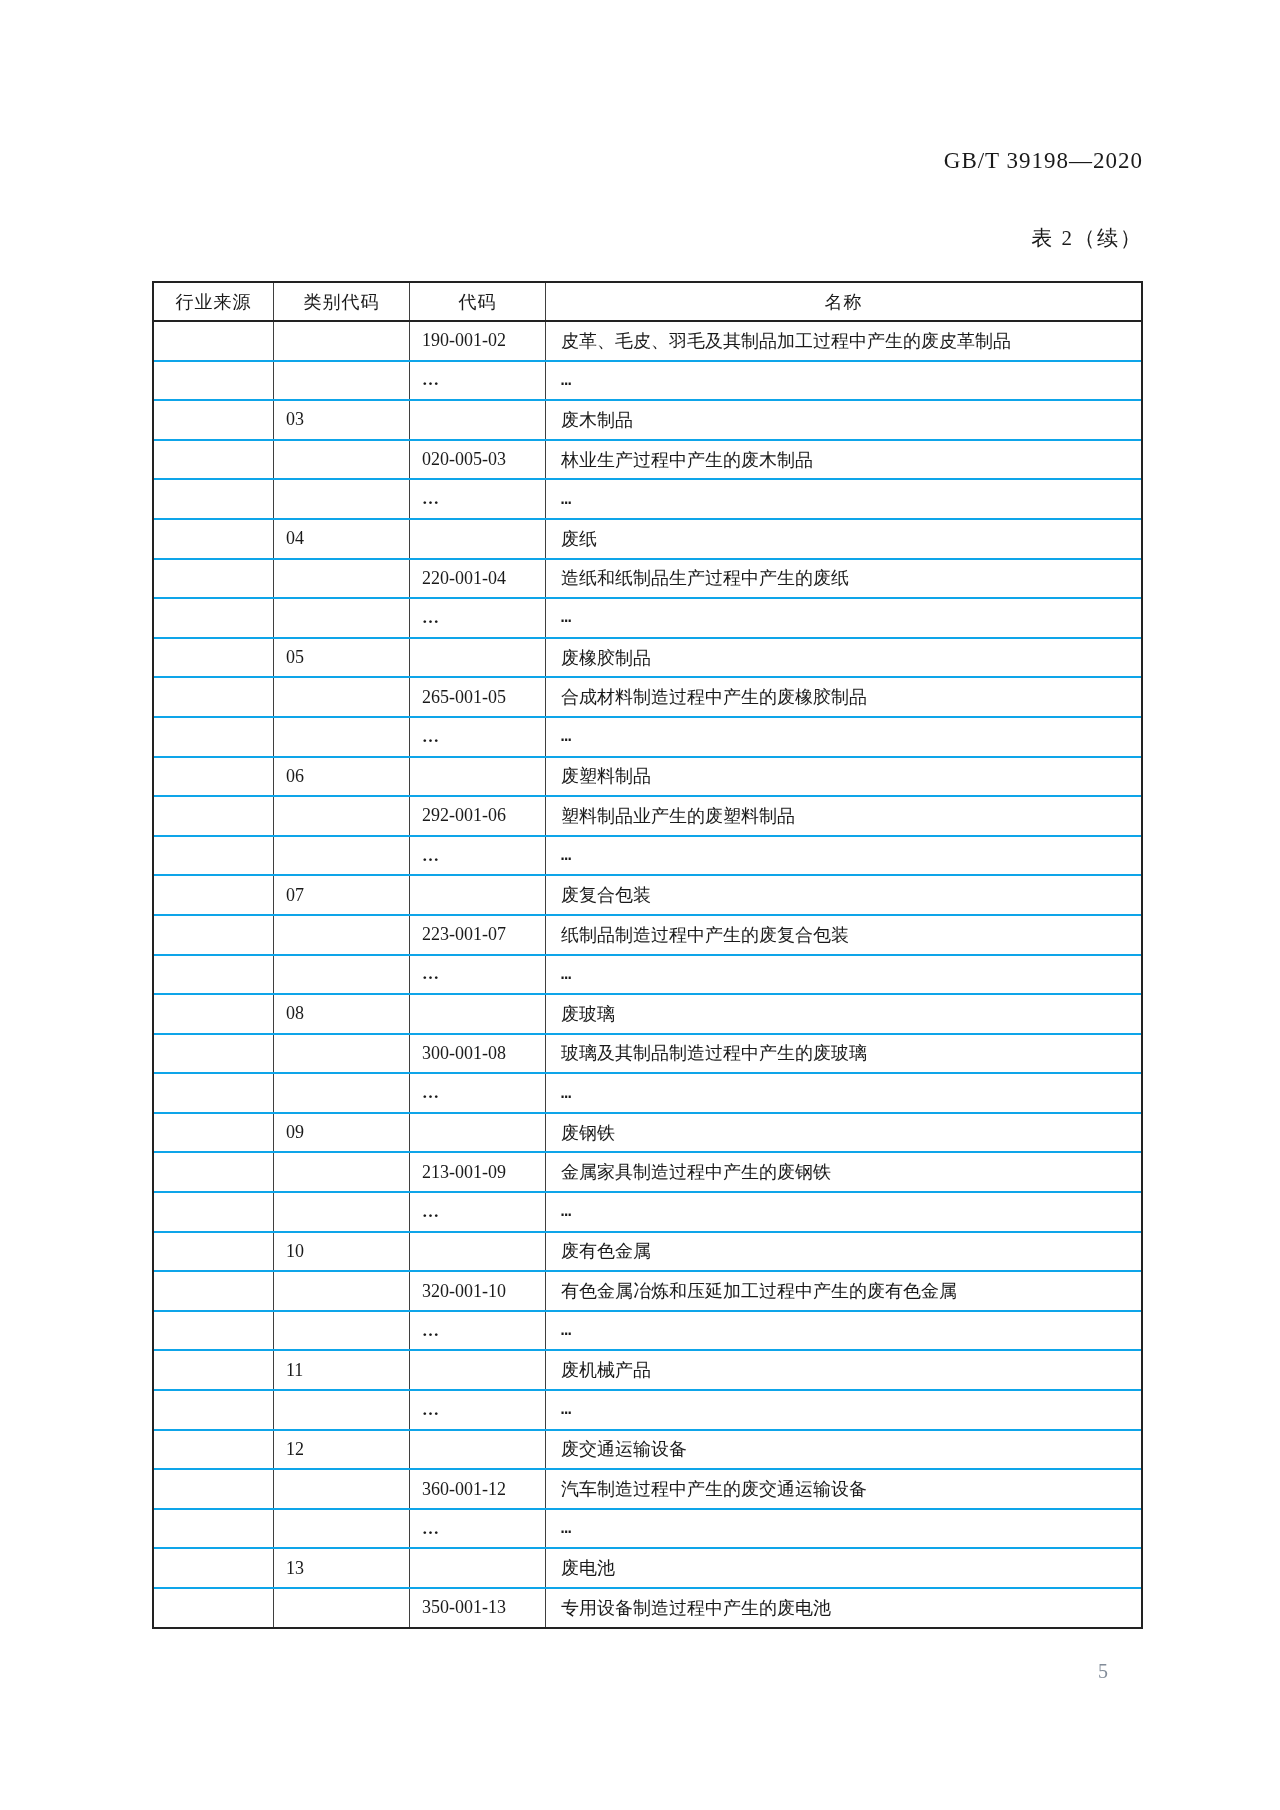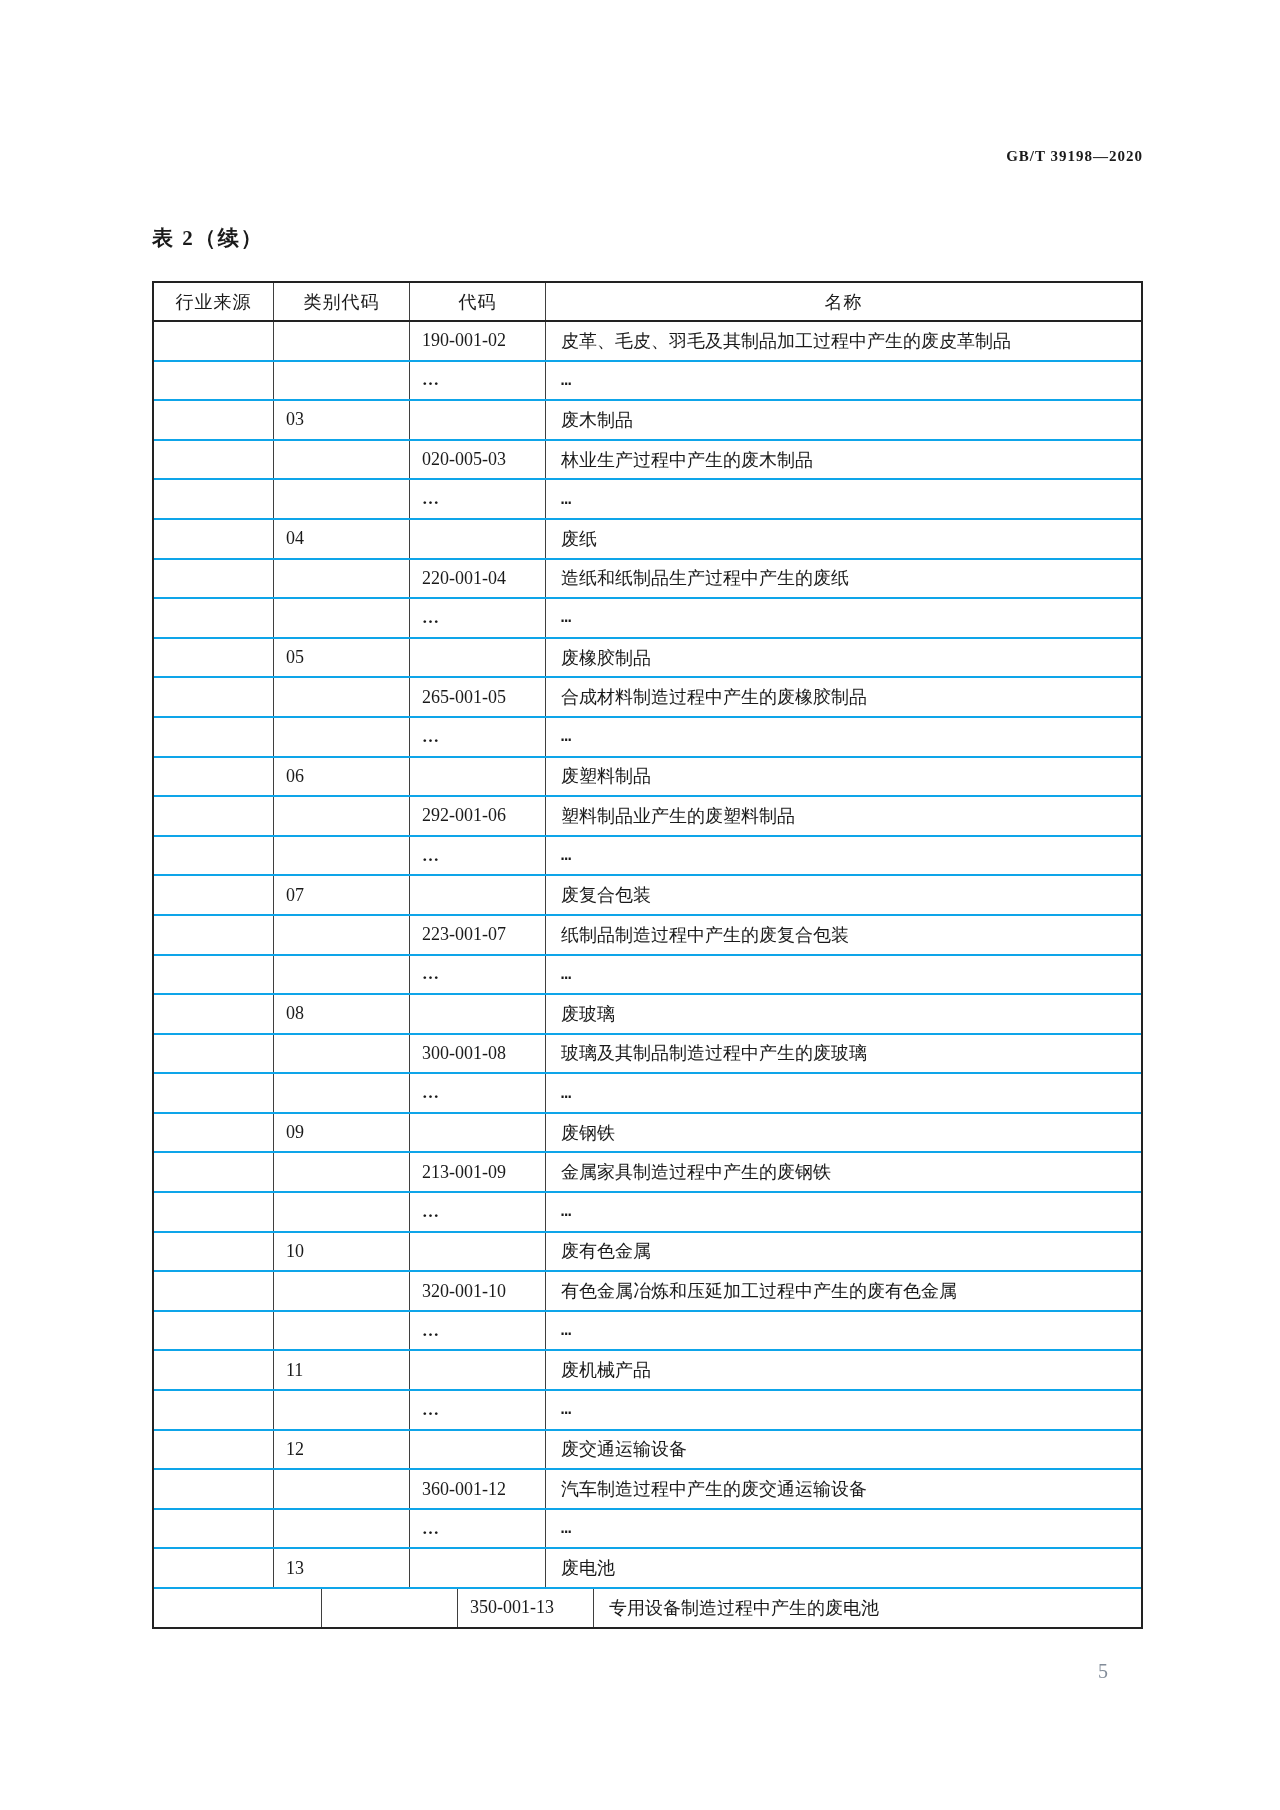--- a/index.html
+++ b/index.html
@@ -7,30 +7,30 @@
     position:relative;
     width:1280px;height:1810px;
     background:#ffffff;
     font-family:"Liberation Serif","DejaVu Serif",serif;
     color:#1a1a1a;
     overflow:hidden;
   }
   .doc-number{
     position:absolute;
     top:148px;right:137px;
-    font-weight:bold;
-    font-size:15px;
+    font-weight:normal;
+    font-size:23px;
     letter-spacing:1px;
     white-space:nowrap;
   }
   .table-title{
     position:absolute;
     top:224px;left:152px;width:991px;
-    text-align:left;
-    font-weight:bold;
+    text-align:right;
+    font-weight:normal;
     font-size:21px;
     letter-spacing:2px;
   }
   .gbtable{
     position:absolute;
     left:152px;top:281px;width:991px;
     border:2px solid #222222;
     box-sizing:border-box;
     background:#ffffff;
   }
@@ -43,21 +43,21 @@
     display:flex;align-items:center;justify-content:center;
     font-size:18px;
     letter-spacing:1px;
     box-sizing:border-box;
   }
   .tr{
     display:flex;
     height:37.6px;
     border-bottom:2px solid #0ea5e9;
   }
-  .tr:last-child{border-bottom:none;margin-left:48px;}
+  .tr:last-child{border-bottom:none;}
   .td{
     display:flex;align-items:center;
     font-size:18px;
     box-sizing:border-box;
     white-space:nowrap;
     overflow:hidden;
   }
   .c1{width:120px;border-right:1px solid #3f3f3f;}
   .c2{width:136px;border-right:1px solid #3f3f3f;}
   .c3{width:136px;border-right:1px solid #3f3f3f;}

